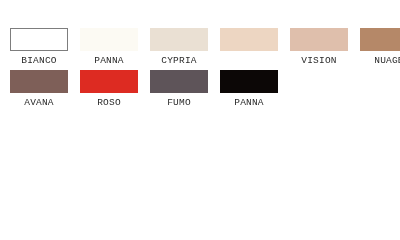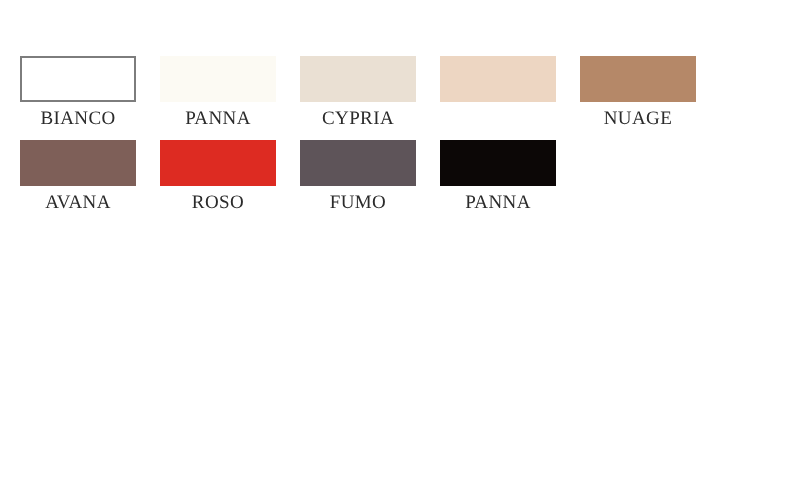--- a/index.html
+++ b/index.html
@@ -50,21 +50,21 @@
     border: 1px solid #7d7d7d;
   }
   .swatch-label {
     margin-top: 3px;
     font-size: 9.5px;
     line-height: 13px;
     letter-spacing: 0.2px;
     color: #2b2b2b;
     text-align: center;
     white-space: nowrap;
-    font-family: Liberation Serif, serif;
+    font-family: Liberation Mono, monospace;
   }
 </style>
 </head>
 <body style="background: rgb(255, 255, 255);">
 
 <div id="palette" style="background: rgb(255, 255, 255);">
 
   <div class="swatch-row row-1">
     <div class="swatch-cell">
       <span class="swatch-chip bordered" style="background: rgb(255, 255, 255); border-color: rgb(125, 125, 125);"></span>
@@ -73,20 +73,24 @@
     <div class="swatch-cell">
       <span class="swatch-chip" style="background: rgb(252, 250, 243);"></span>
       <span class="swatch-label" style="color: rgb(43, 43, 43);">PANNA</span>
     </div>
     <div class="swatch-cell">
       <span class="swatch-chip" style="background: rgb(234, 224, 211);"></span>
       <span class="swatch-label" style="color: rgb(43, 43, 43);">CYPRIA</span>
     </div>
     <div class="swatch-cell">
       <span class="swatch-chip" style="background: rgb(237, 214, 194);"></span>
+    </div>
+    <div class="swatch-cell">
+      <span class="swatch-chip" style="background: rgb(223, 191, 172);"></span>
+      <span class="swatch-label" style="color: rgb(43, 43, 43);">VISION</span>
     </div>
     <div class="swatch-cell">
       <span class="swatch-chip" style="background: rgb(181, 136, 104);"></span>
       <span class="swatch-label" style="color: rgb(43, 43, 43);">NUAGE</span>
     </div>
   </div>
 
   <div class="swatch-row row-2">
     <div class="swatch-cell">
       <span class="swatch-chip" style="background: rgb(126, 95, 88);"></span>

